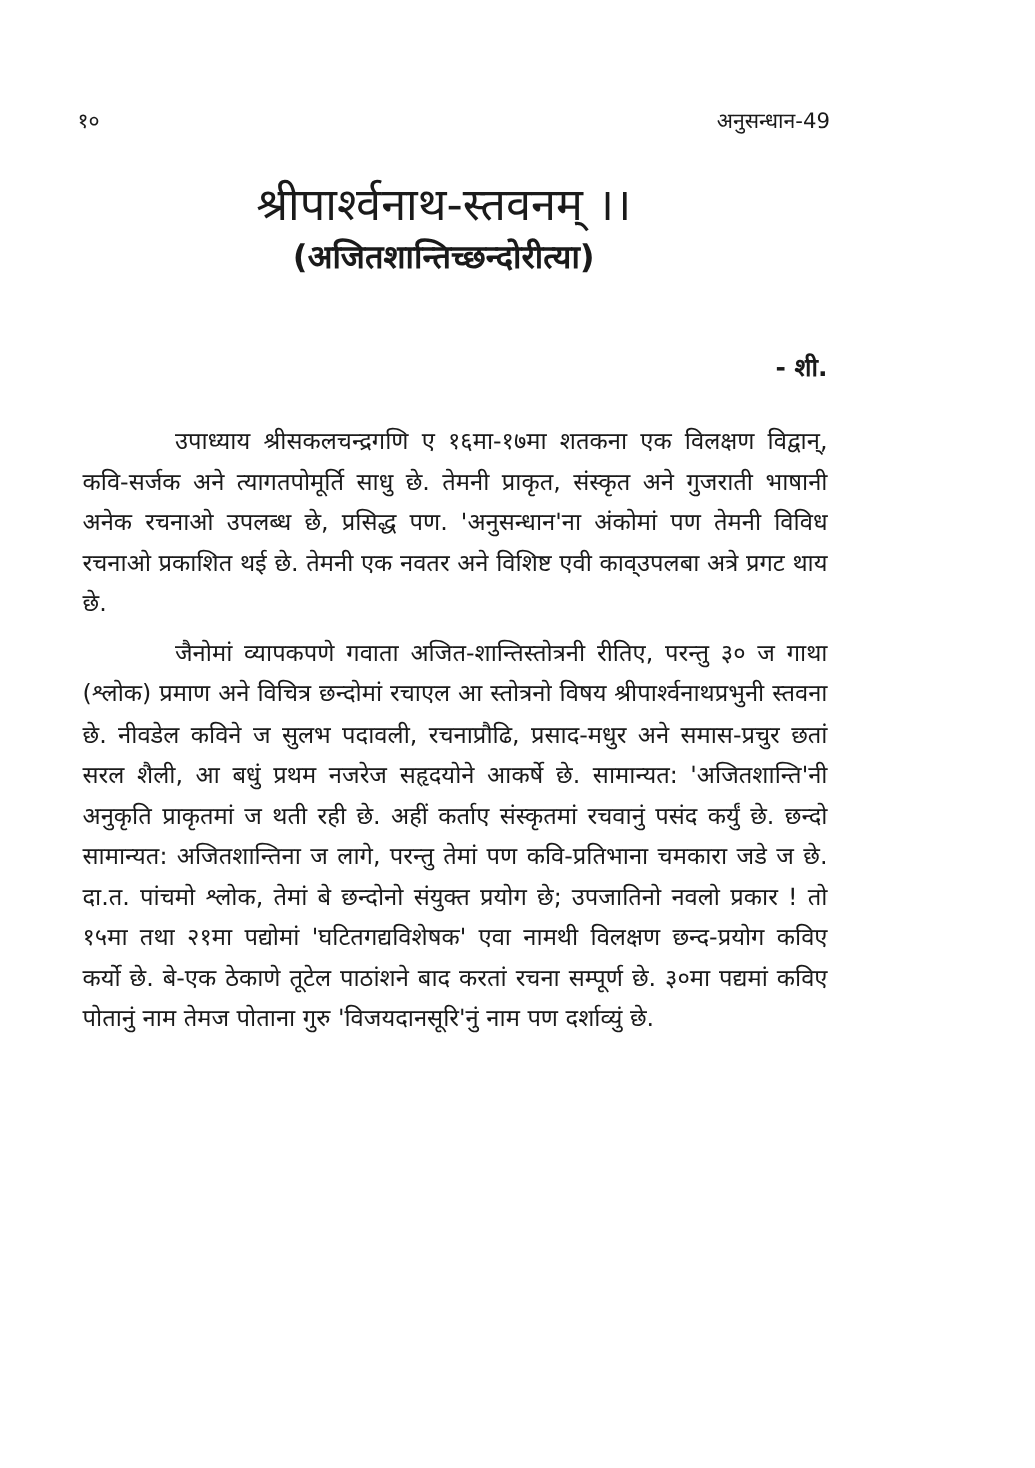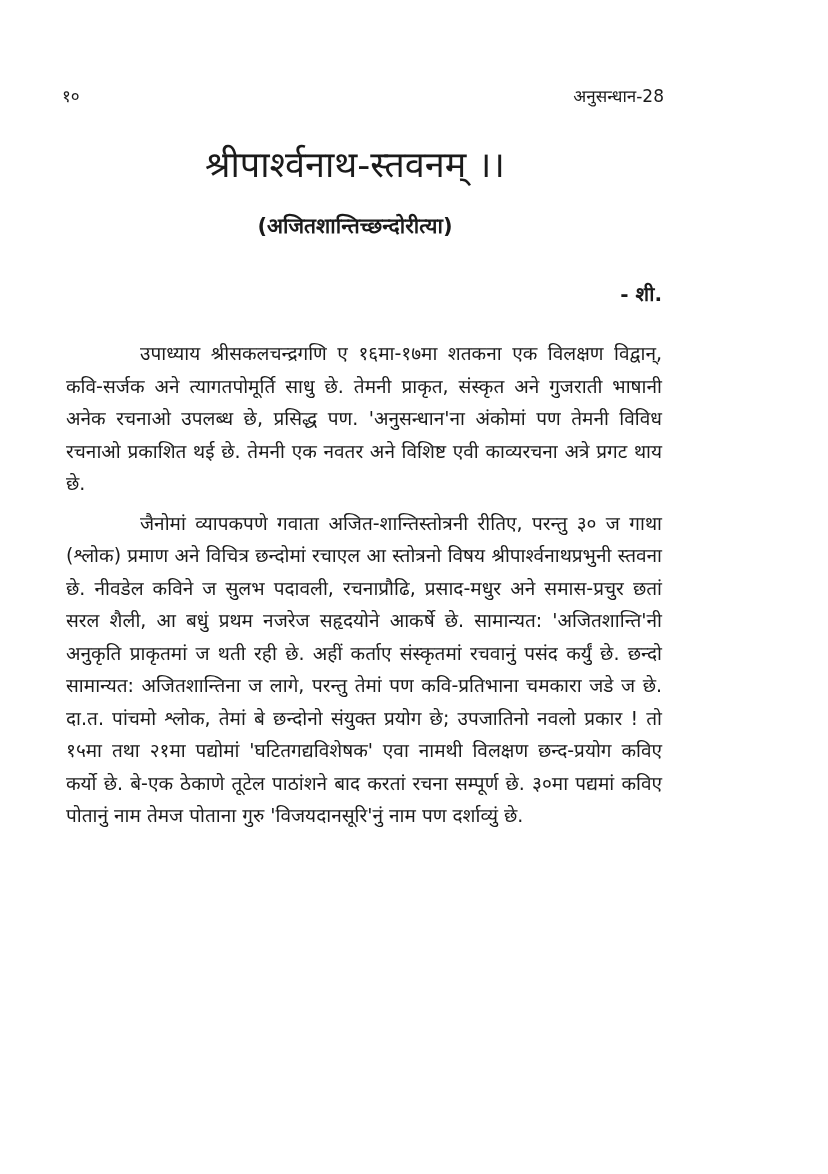--- a/index.html
+++ b/index.html
@@ -11,47 +11,47 @@
   .page { position: absolute; left: 0; top: 0; width: 828px; height: 1174px; }
   .running-head {
     position: absolute; top: 84px; left: 62px; width: 602px; height: 24px;
     font-size: 17px; font-weight: normal;
   }
   .folio { position: absolute; left: 0; top: 0; }
   .journal { position: absolute; right: 0; top: 0; }
   .title-block { position: absolute; top: 140px; left: 150px; width: 410px; text-align: center; }
   .author-line { font-size: 23px; line-height: 38px; font-weight: normal; }
   .main-title { font-size: 36px; line-height: 46px; font-weight: normal; margin-top: 2px; }
-  .subtitle { font-size: 21px; line-height: 36px; font-weight: bold; margin-top: 20px; }
+  .subtitle { font-size: 26px; line-height: 36px; font-weight: bold; margin-top: 0; }
   .byline {
     position: absolute; top: 280px; right: 166px;
     font-size: 20px; font-weight: bold;
   }
   .body-text {
     position: absolute; top: 337px; left: 66px; width: 596px;
     font-size: 19px; line-height: 32.5px;
     text-align: justify;
   }
   .para { margin: 0 0 7px 0; text-indent: 74px; }
 </style>
 </head>
 <body>
 
 <div class="page">
 
   <div class="running-head">
     <span class="folio">१०</span>
-    <span class="journal">अनुसन्धान-28</span>
+    <span class="journal">अनुसन्धान-49</span>
   </div>
 
   <div class="title-block">
     <div class="main-title">श्रीपार्श्वनाथ-स्तवनम् ।।</div>
     <div class="subtitle">(अजितशान्तिच्छन्दोरीत्या)</div>
   </div>
 
   <div class="byline">- शी.</div>
 
   <div class="body-text">
-    <p class="para">उपाध्याय श्रीसकलचन्द्रगणि ए १६मा-१७मा शतकना एक विलक्षण विद्वान्, कवि-सर्जक अने त्यागतपोमूर्ति साधु छे. तेमनी प्राकृत, संस्कृत अने गुजराती भाषानी अनेक रचनाओ उपलब्ध छे, प्रसिद्ध पण. 'अनुसन्धान'ना अंकोमां पण तेमनी विविध रचनाओ प्रकाशित थई छे. तेमनी एक नवतर अने विशिष्ट एवी काव्यरचना अत्रे प्रगट थाय छे.</p>
+    <p class="para">उपाध्याय श्रीसकलचन्द्रगणि ए १६मा-१७मा शतकना एक विलक्षण विद्वान्, कवि-सर्जक अने त्यागतपोमूर्ति साधु छे. तेमनी प्राकृत, संस्कृत अने गुजराती भाषानी अनेक रचनाओ उपलब्ध छे, प्रसिद्ध पण. 'अनुसन्धान'ना अंकोमां पण तेमनी विविध रचनाओ प्रकाशित थई छे. तेमनी एक नवतर अने विशिष्ट एवी काव्उपलबा अत्रे प्रगट थाय छे.</p>
     <p class="para">जैनोमां व्यापकपणे गवाता अजित-शान्तिस्तोत्रनी रीतिए, परन्तु ३० ज गाथा (श्लोक) प्रमाण अने विचित्र छन्दोमां रचाएल आ स्तोत्रनो विषय श्रीपार्श्वनाथप्रभुनी स्तवना छे. नीवडेल कविने ज सुलभ पदावली, रचनाप्रौढि, प्रसाद-मधुर अने समास-प्रचुर छतां सरल शैली, आ बधुं प्रथम नजरेज सहृदयोने आकर्षे छे. सामान्यत: 'अजितशान्ति'नी अनुकृति प्राकृतमां ज थती रही छे. अहीं कर्ताए संस्कृतमां रचवानुं पसंद कर्युं छे. छन्दो सामान्यत: अजितशान्तिना ज लागे, परन्तु तेमां पण कवि-प्रतिभाना चमकारा जडे ज छे. दा.त. पांचमो श्लोक, तेमां बे छन्दोनो संयुक्त प्रयोग छे; उपजातिनो नवलो प्रकार ! तो १५मा तथा २१मा पद्योमां 'घटितगद्यविशेषक' एवा नामथी विलक्षण छन्द-प्रयोग कविए कर्यो छे. बे-एक ठेकाणे तूटेल पाठांशने बाद करतां रचना सम्पूर्ण छे. ३०मा पद्यमां कविए पोतानुं नाम तेमज पोताना गुरु 'विजयदानसूरि'नुं नाम पण दर्शाव्युं छे.</p>
   </div>
 
 </div>
 
 </body></html>

